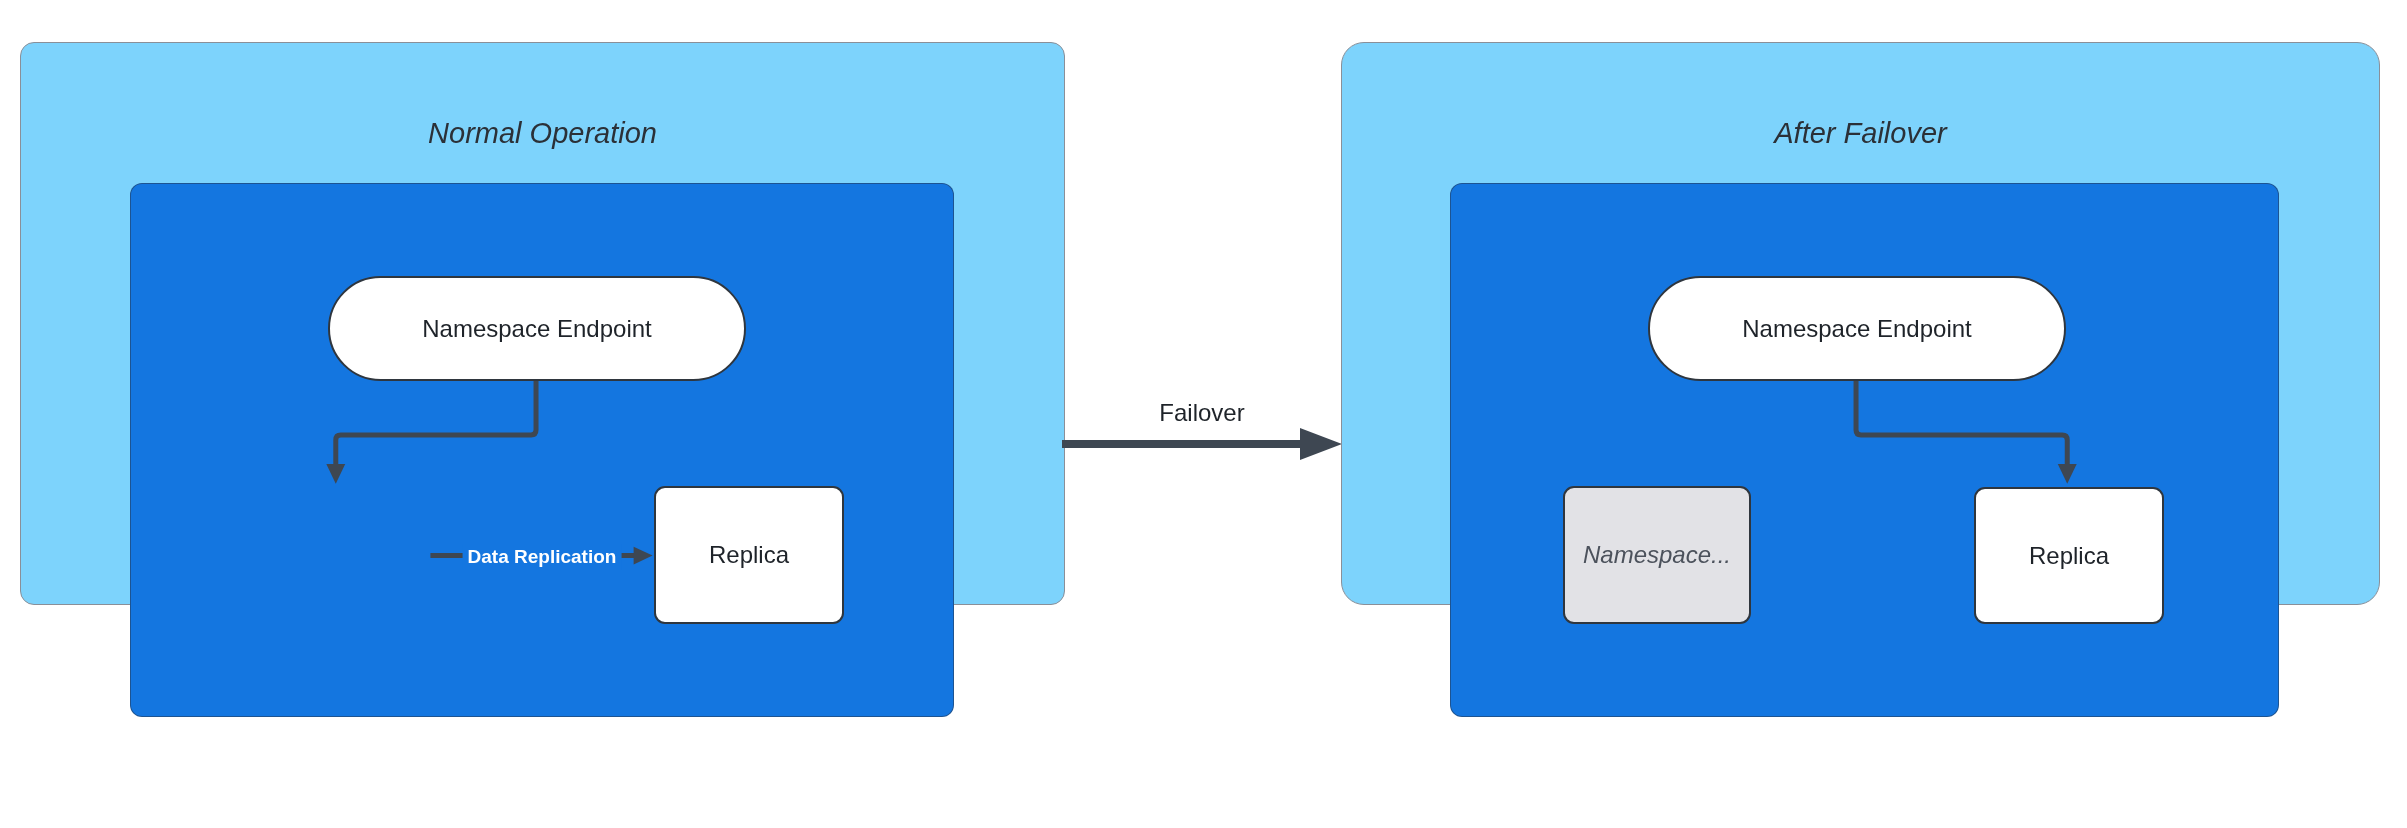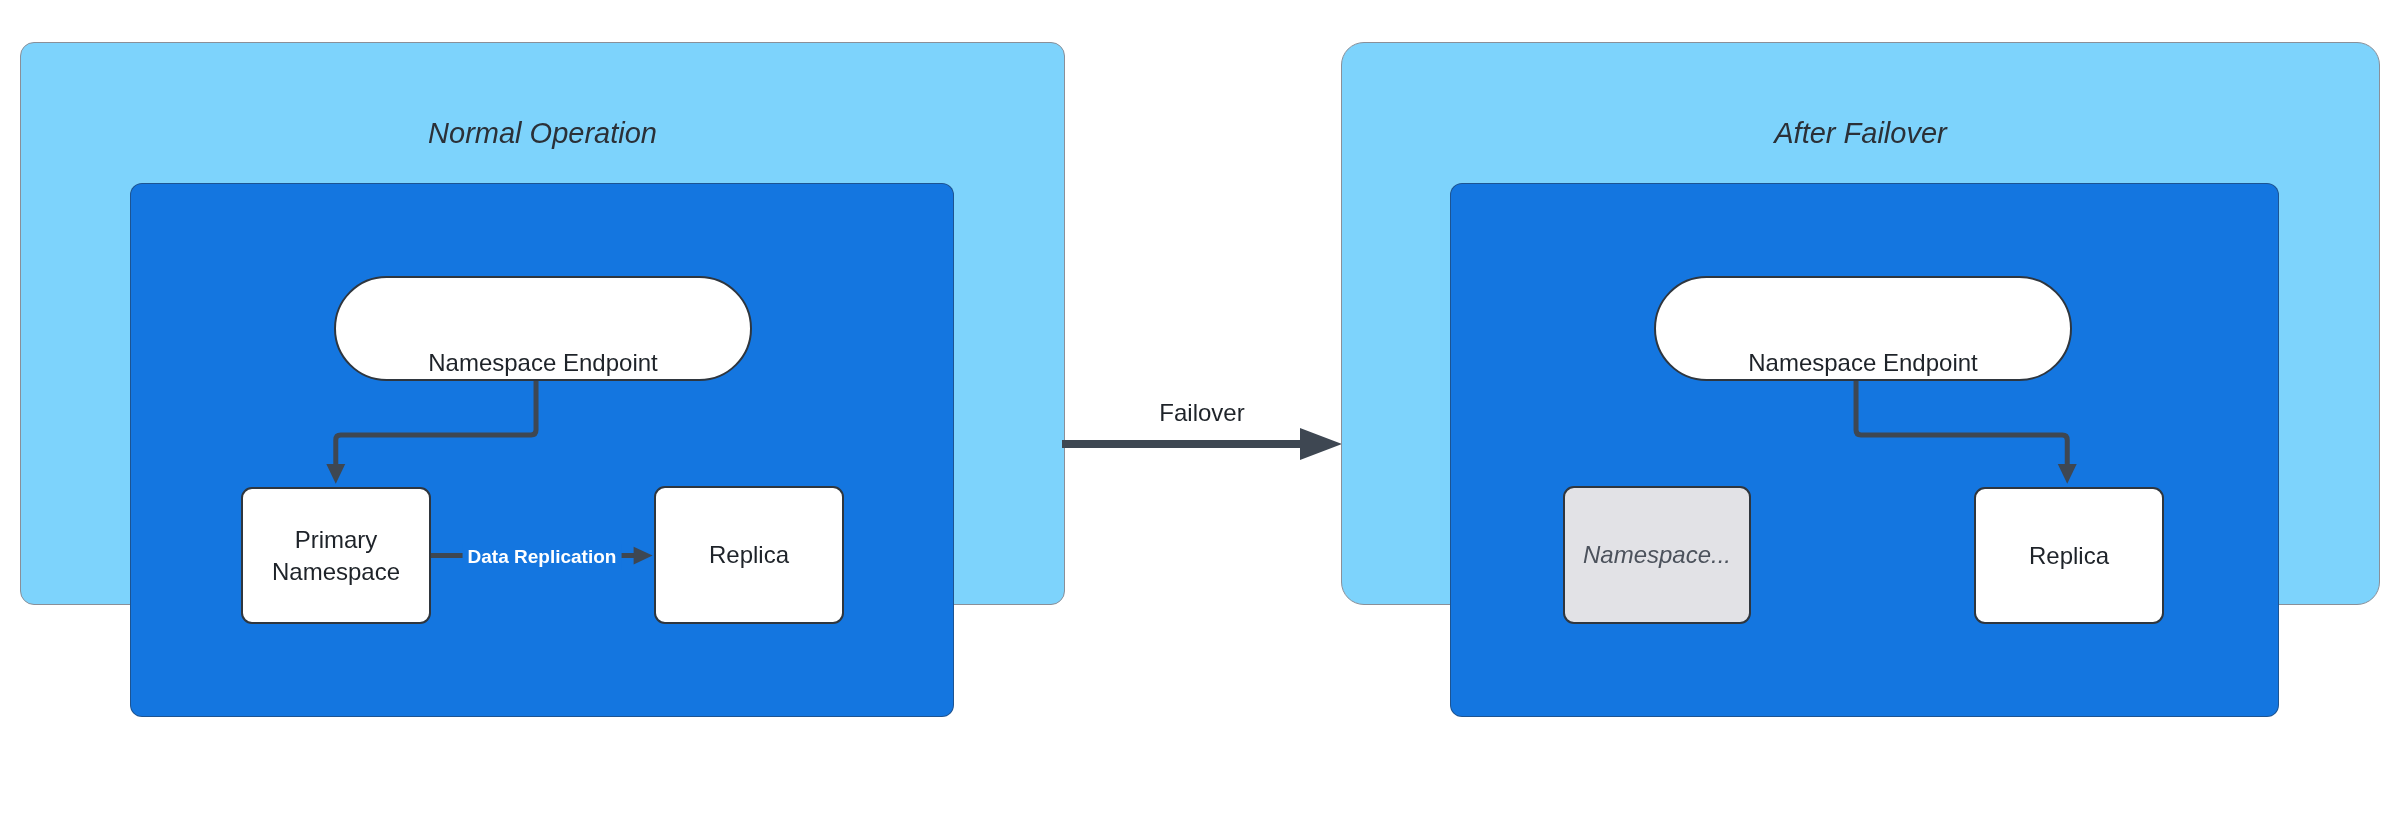--- a/index.html
+++ b/index.html
@@ -55,26 +55,25 @@
     border: 2.5px solid #2f363e;
     display: flex;
     align-items: center;
     justify-content: center;
     text-align: center;
     font-size: 24px;
     color: #1e2329;
     line-height: 1.32;
   }
   .pill {
-    left: 203px;
+    left: 197px;
     top: 92px;
     width: 418px;
     height: 105px;
     border-radius: 53px;
-    align-items: flex-end;
   }
   .box {
     width: 190px;
     height: 137px;
     border-radius: 11px;
   }
   .box-primary   { left: 110px; top: 303px; }
   .box-replica-l { left: 523px; top: 302px; height: 138px; }
   .box-recovering {
     left: 112px; top: 302px; width: 188px; height: 138px;
@@ -133,23 +132,20 @@
       <path d="M 406 197 L 406 247 Q 406 252 401 252 L 210 252 Q 205 252 205 257 L 205 283" fill="none" stroke="#3e4752" stroke-width="5" stroke-linecap="butt"></path>
       <polygon points="205,301 195.5,281 214.5,281" fill="#3e4752"></polygon>
       <line x1="300" y1="373" x2="508" y2="373" stroke="#3e4752" stroke-width="5"></line>
       <polygon points="523,373 504,364 504,382" fill="#3e4752"></polygon>
     </svg>
 
     <div class="node pill">
       <span>Namespace Endpoint</span>
     </div>
 
-    <div class="node box box-primary">
-      <span>Primary Namespace</span>
-    </div>
 
     <div class="node box box-replica-l">
       <span>Replica</span>
     </div>
 
     <div class="replication-label">Data Replication</div>
   </div>
 </div>
 
 <div class="failover-label">Failover</div>

